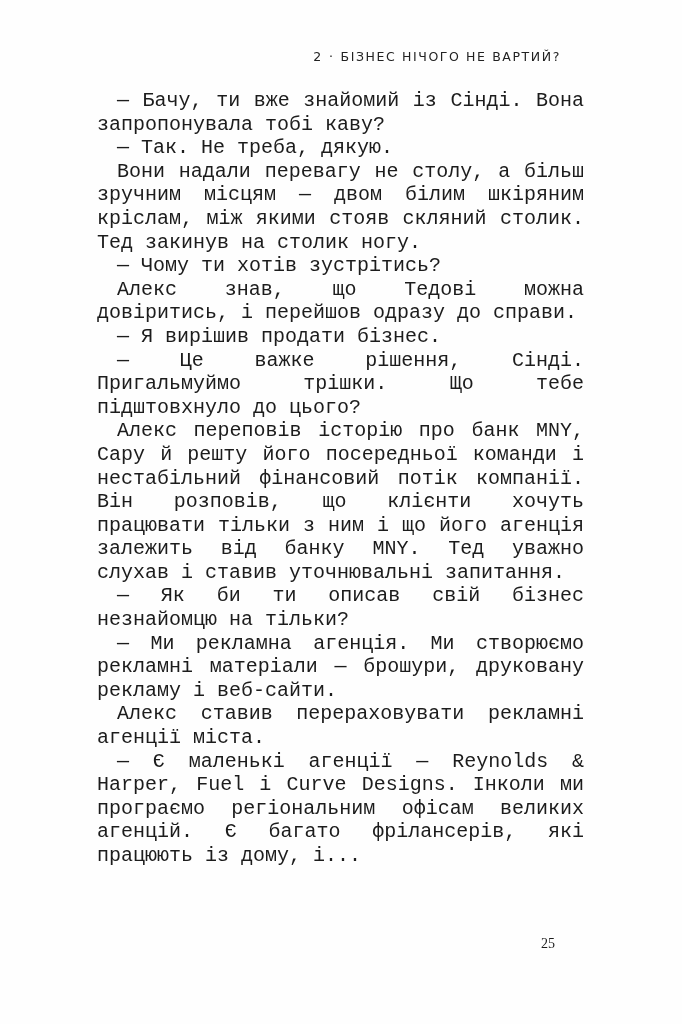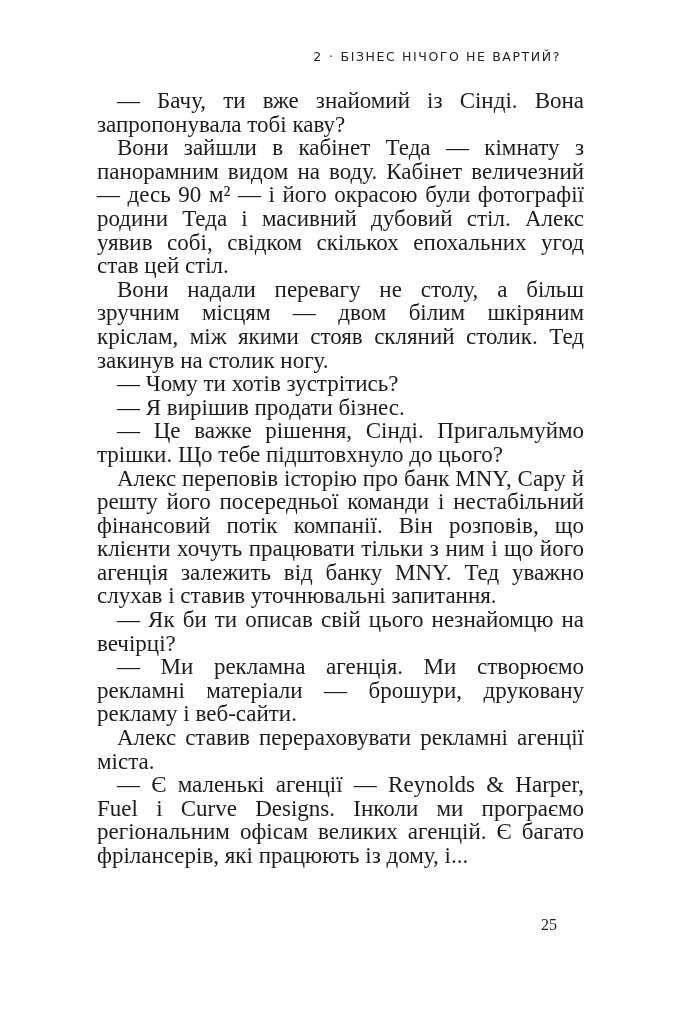--- a/index.html
+++ b/index.html
@@ -6,48 +6,49 @@
   body { width: 682px; height: 1024px; position: relative; overflow: hidden; }
   .page { position: absolute; left: 0; top: 0; width: 682px; height: 1024px; background: #fefefe; }
   .running-head {
     position: absolute; top: 49px; right: 121px;
     font-family: "DejaVu Sans", sans-serif; font-size: 12.5px; letter-spacing: 1.6px;
     color: #222; white-space: nowrap;
   }
   .running-head .sep { margin: 0 6px; }
   .text-block {
     position: absolute; left: 97px; top: 89px; width: 487px;
-    font-family: Liberation Serif, serif; font-size: 23px; line-height: 23.6px;
+    font-family: Liberation Mono, monospace; font-size: 20px; line-height: 23.6px;
     color: #1c1c1c;
   }
   .text-block .p { margin: 0; text-align: justify; text-align-last: left; text-indent: 20px; hyphens: manual; }
   .text-block .p.j-last { text-align-last: justify; }
   .page-number {
-    position: absolute; top: 916px; left: 541px;
-    font-family: "Liberation Serif", serif; font-size: 16px; color: #1c1c1c;
+    position: absolute; top: 936px; left: 541px;
+    font-family: "Liberation Serif", serif; font-size: 14px; color: #1c1c1c;
   }
 </style>
 </head>
 <body>
 
 <div class="page">
 
   <div class="running-head">
     <span>2</span><span class="sep">·</span><span>БІЗНЕС НІЧОГО НЕ ВАРТИЙ?</span>
   </div>
 
   <div class="text-block">
     <p class="p">— Бачу, ти вже знайомий із Сінді. Вона запропонувала тобі каву?</p>
-    <p class="p" id="p-m2">Вони зайшли в кабінет Теда — кімнату з панорамним видом на воду. Кабінет величезний — десь 90 м² — і його окрасою були фотографії родини Теда і масивний дубовий стіл. Алекс уявив собі, свідком скількох епохальних угод став цей стіл.</p>
+    <p class="p">— Так. Не треба, дякую.</p>
     <p class="p">Вони надали перевагу не столу, а більш зручним місцям — двом білим шкіряним кріслам, між якими стояв скляний столик. Тед закинув на столик ногу.</p>
     <p class="p">— Чому ти хотів зустрітись?</p>
+    <p class="p">Алекс знав, що Тедові можна довіритись, і перейшов одразу до справи.</p>
     <p class="p">— Я вирішив продати бізнес.</p>
     <p class="p">— Це важке рішення, Сінді. Пригальмуймо трішки. Що тебе підштовхнуло до цього?</p>
     <p class="p">Алекс переповів історію про банк MNY, Сару й решту його посередньої команди і нестабільний фінансовий потік компанії. Він розповів, що клієнти хочуть працювати тільки з ним і що його агенція залежить від банку MNY. Тед уважно слухав і ставив уточнювальні запитання.</p>
-    <p class="p">— Як би ти описав свій цього незнайомцю на вечірці?</p>
+    <p class="p">— Як би ти описав свій бізнес незнайомцю на тільки?</p>
     <p class="p">— Ми рекламна агенція. Ми створюємо рекламні матеріали — брошури, друковану рекламу і веб-сайти.</p>
     <p class="p">Алекс ставив перераховувати рекламні агенції міста.</p>
     <p class="p">— Є маленькі агенції — Reynolds &amp; Harper, Fuel і Curve Designs. Інколи ми програємо регіональним офісам великих агенцій. Є багато фрілансерів, які працюють із дому, і...</p>
   </div>
 
   <div class="page-number">25</div>
 
 </div>
 
 </body></html>

